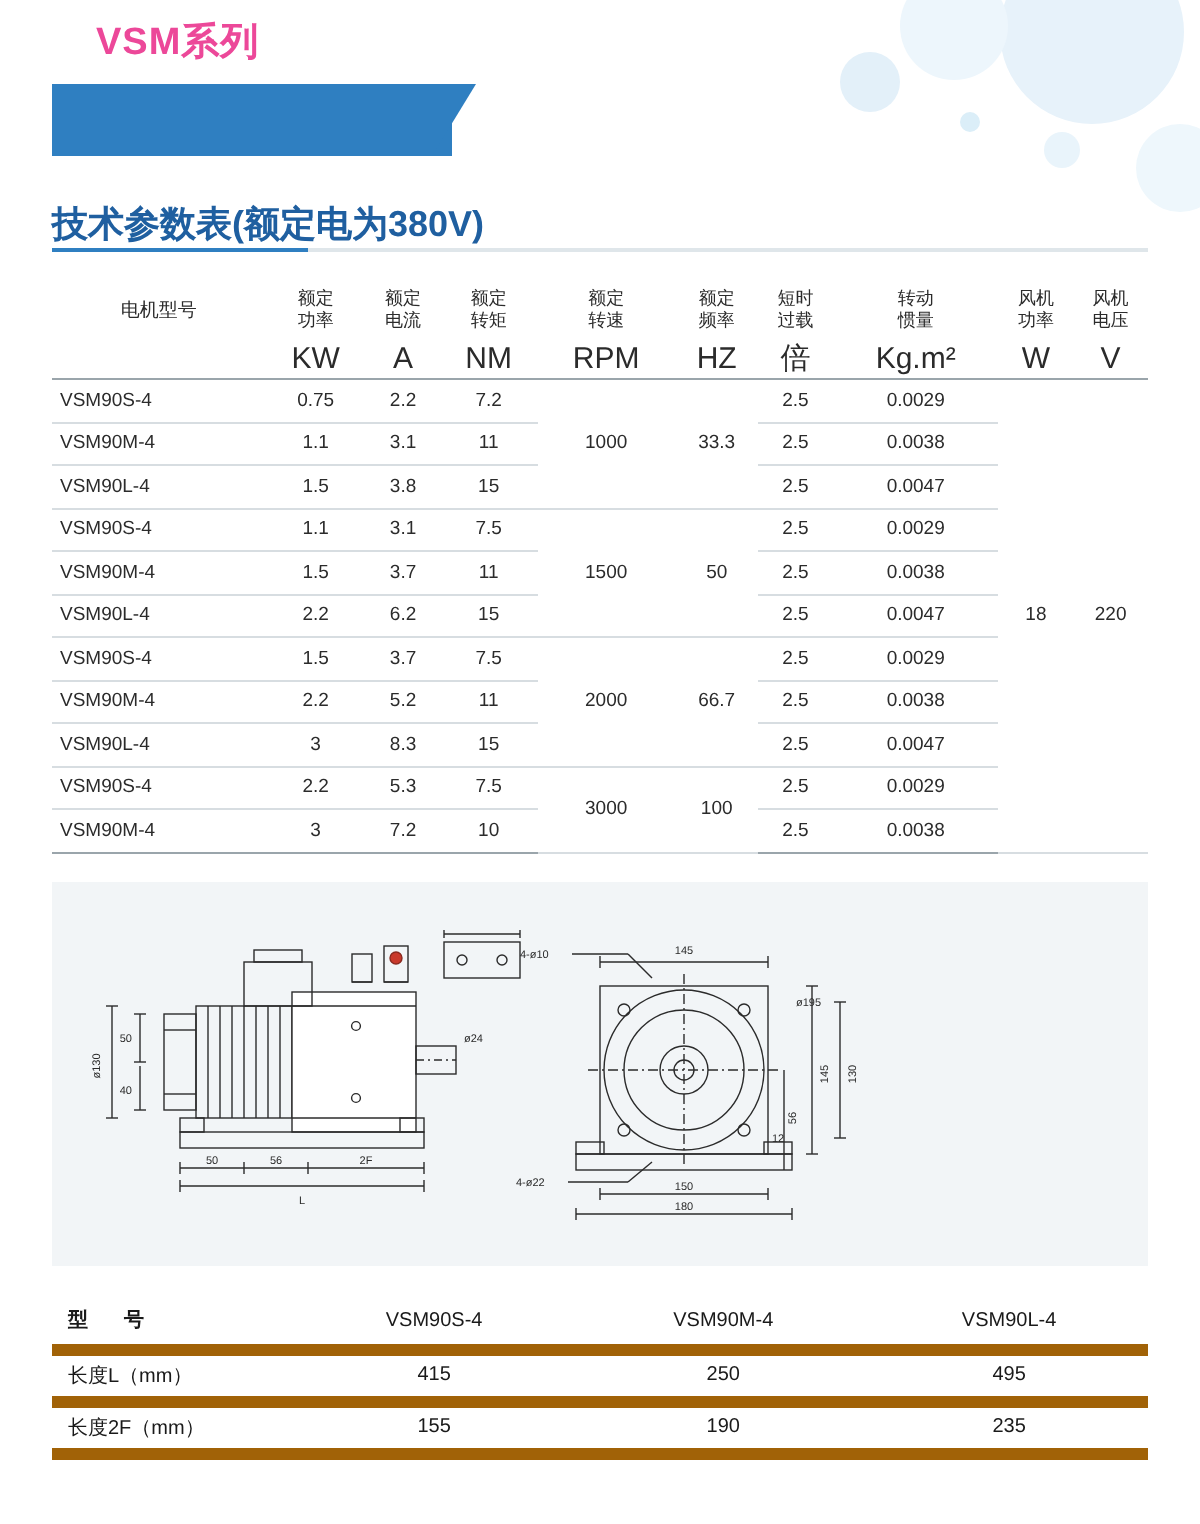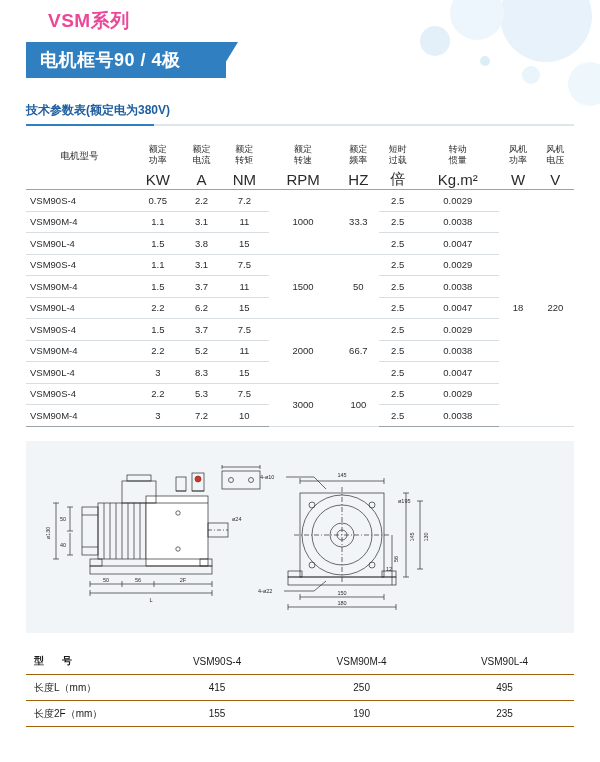--- a/index.html
+++ b/index.html
@@ -54,21 +54,21 @@
     white-space: nowrap;
   }
 
   
   .section-head {
     margin-top: 22px;
     position: relative;
     height: 26px;
   }
   .section-head .label {
-    font-size: 12px; font-weight: bold; color: #1f5fa0;
+    font-size: 18px; font-weight: bold; color: #1f5fa0;
     display: inline-block; padding-bottom: 19px; text-align: center;
   }
   .section-head .rule {
     position: absolute; left: 0; right: 0; bottom: 0; height: 2px; background: #dfe6ea;
   }
   .section-head .rule-accent {
     position: absolute; left: 0; bottom: 0; height: 2px; width: 128px; background: #2f7fc1;
   }
 
   
@@ -112,42 +112,41 @@
     border-collapse: collapse;
     margin-top: 16px;
     font-size: 10px;
   }
   table.dims th, table.dims td {
     text-align: center; height: 26px; font-weight: normal; padding: 0;
   }
   table.dims th.rowlab, table.dims td.rowlab { text-align: left; padding-left: 8px; width: 120px; }
   table.dims tr.head th { font-weight: bold; letter-spacing: 4px; }
   table.dims tr.head th.modelcol { letter-spacing: 0; font-weight: normal; }
-  table.dims .bline { border-bottom: 1px solid #a16207; }
+  table.dims .bline { border-bottom: 6px solid #a16207; }
 </style>
 </head>
 <body>
 
 <div class="bubbles">
   <span class="bub b1"></span>
   <span class="bub b2"></span>
   <span class="bub b3"></span>
   <span class="bub b4"></span>
   <span class="bub b5"></span>
   <span class="bub b6"></span>
 </div>
 
 <div class="page">
 
   <div class="series-title">VSM系列</div>
 
   <div class="banner">
     <div class="bg"></div>
     <div class="slant"></div>
-    <div class="txt">电机框号90 / 4极</div>
   </div>
 
   <div class="section-head">
     <span class="label">技术参数表(额定电为380V)</span>
     <div class="rule"></div>
     <div class="rule-accent"></div>
   </div>
 
   <div class="spec-wrap">
     <table class="spec">

